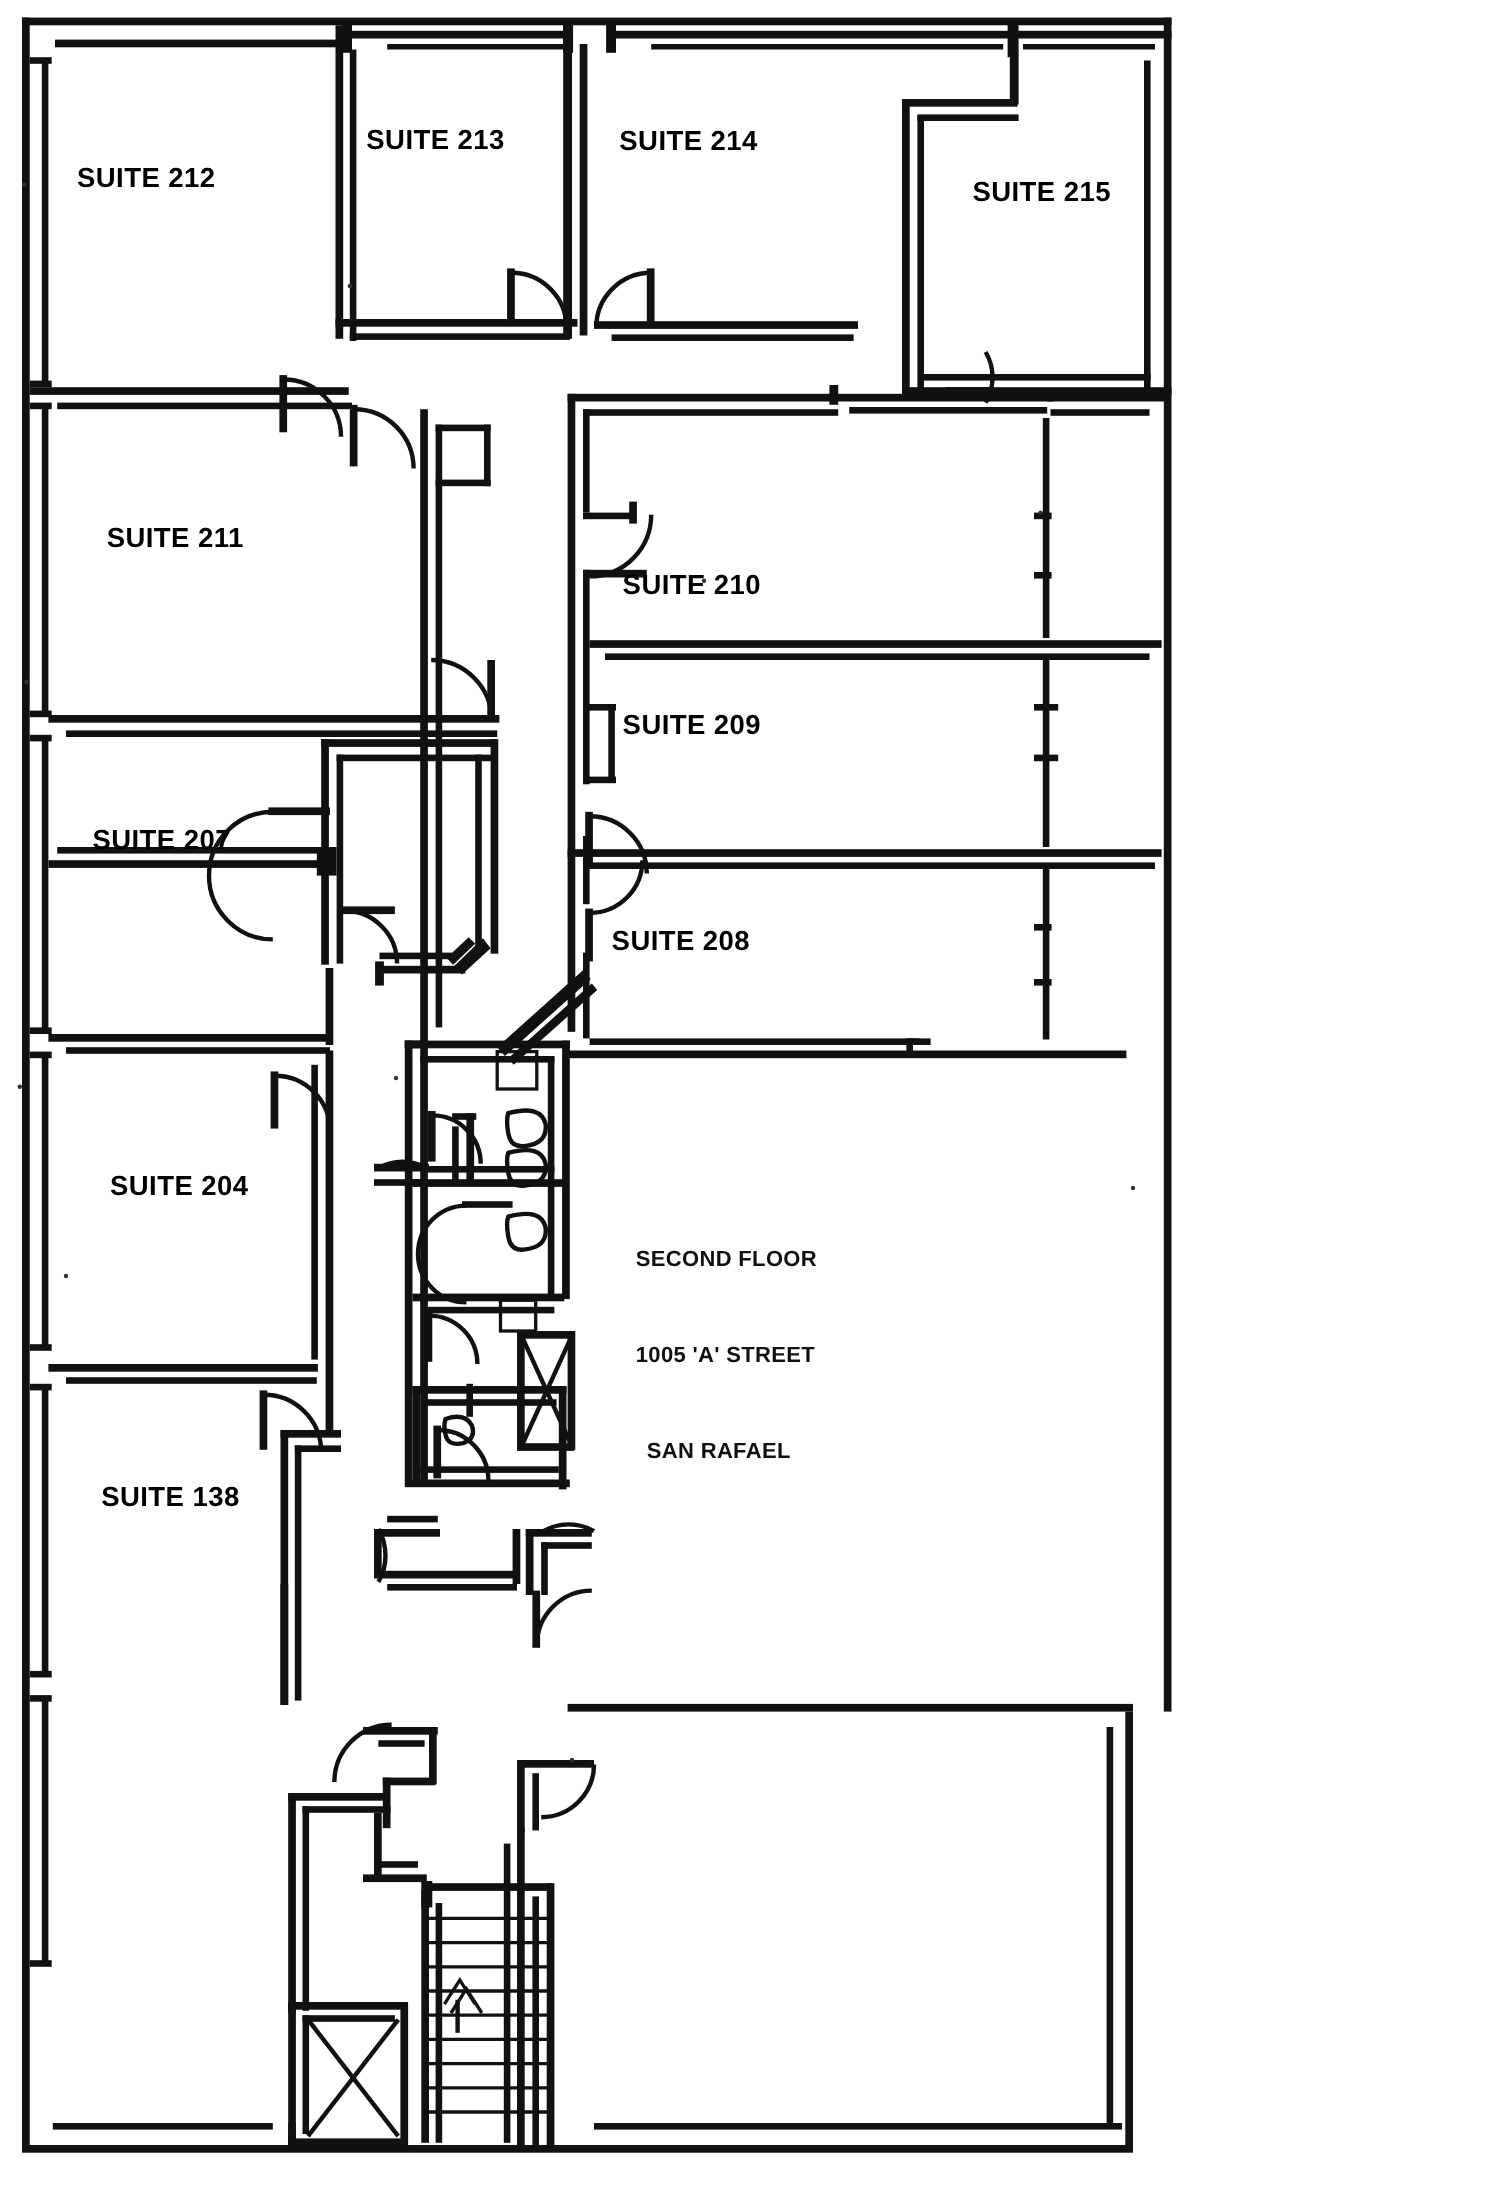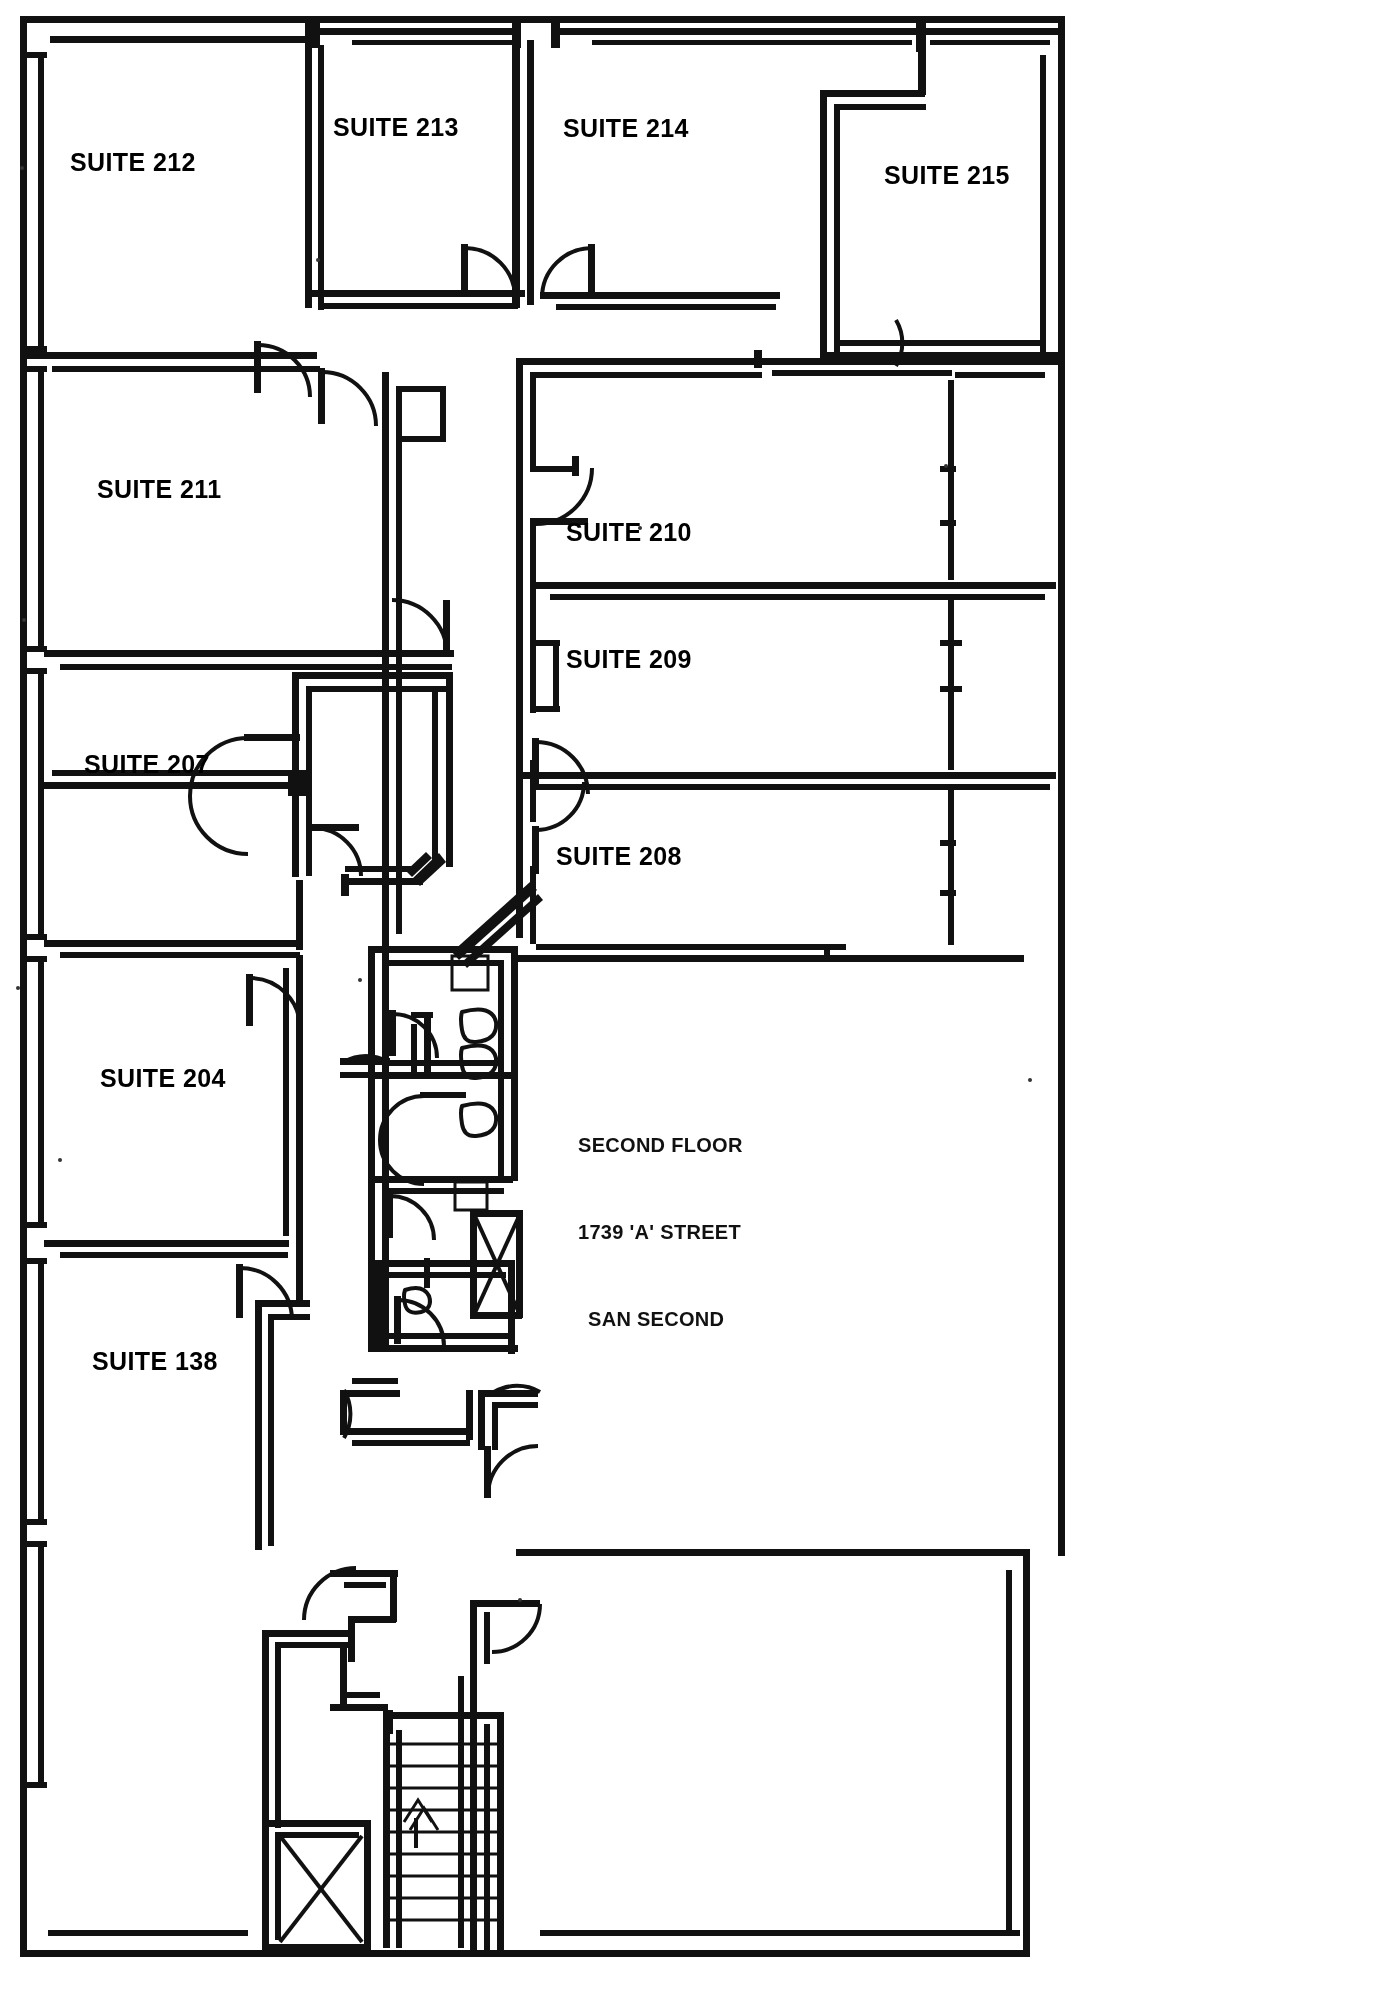--- a/index.html
+++ b/index.html
@@ -425,17 +425,17 @@
   <div class="suite-label" style="left:97px;top:475px;">SUITE 211</div>
   <div class="suite-label" style="left:566px;top:518px;">SUITE 210</div>
   <div class="suite-label" style="left:566px;top:645px;">SUITE 209</div>
   <div class="suite-label" style="left:84px;top:750px;">SUITE 207</div>
   <div class="suite-label" style="left:556px;top:842px;">SUITE 208</div>
   <div class="suite-label" style="left:100px;top:1064px;text-align:right;">SUITE 204</div>
   <div class="suite-label" style="left:92px;top:1347px;">SUITE 138</div>
 
   <div class="titleblock">
     <div>SECOND FLOOR</div>
-    <div class="tb-l2">1739 'A' STREET</div>
-    <div class="tb-l3">SAN SECOND</div>
+    <div class="tb-l2">1005 'A' STREET</div>
+    <div class="tb-l3">SAN RAFAEL</div>
   </div>
 
 </div>
 
 </body></html>

